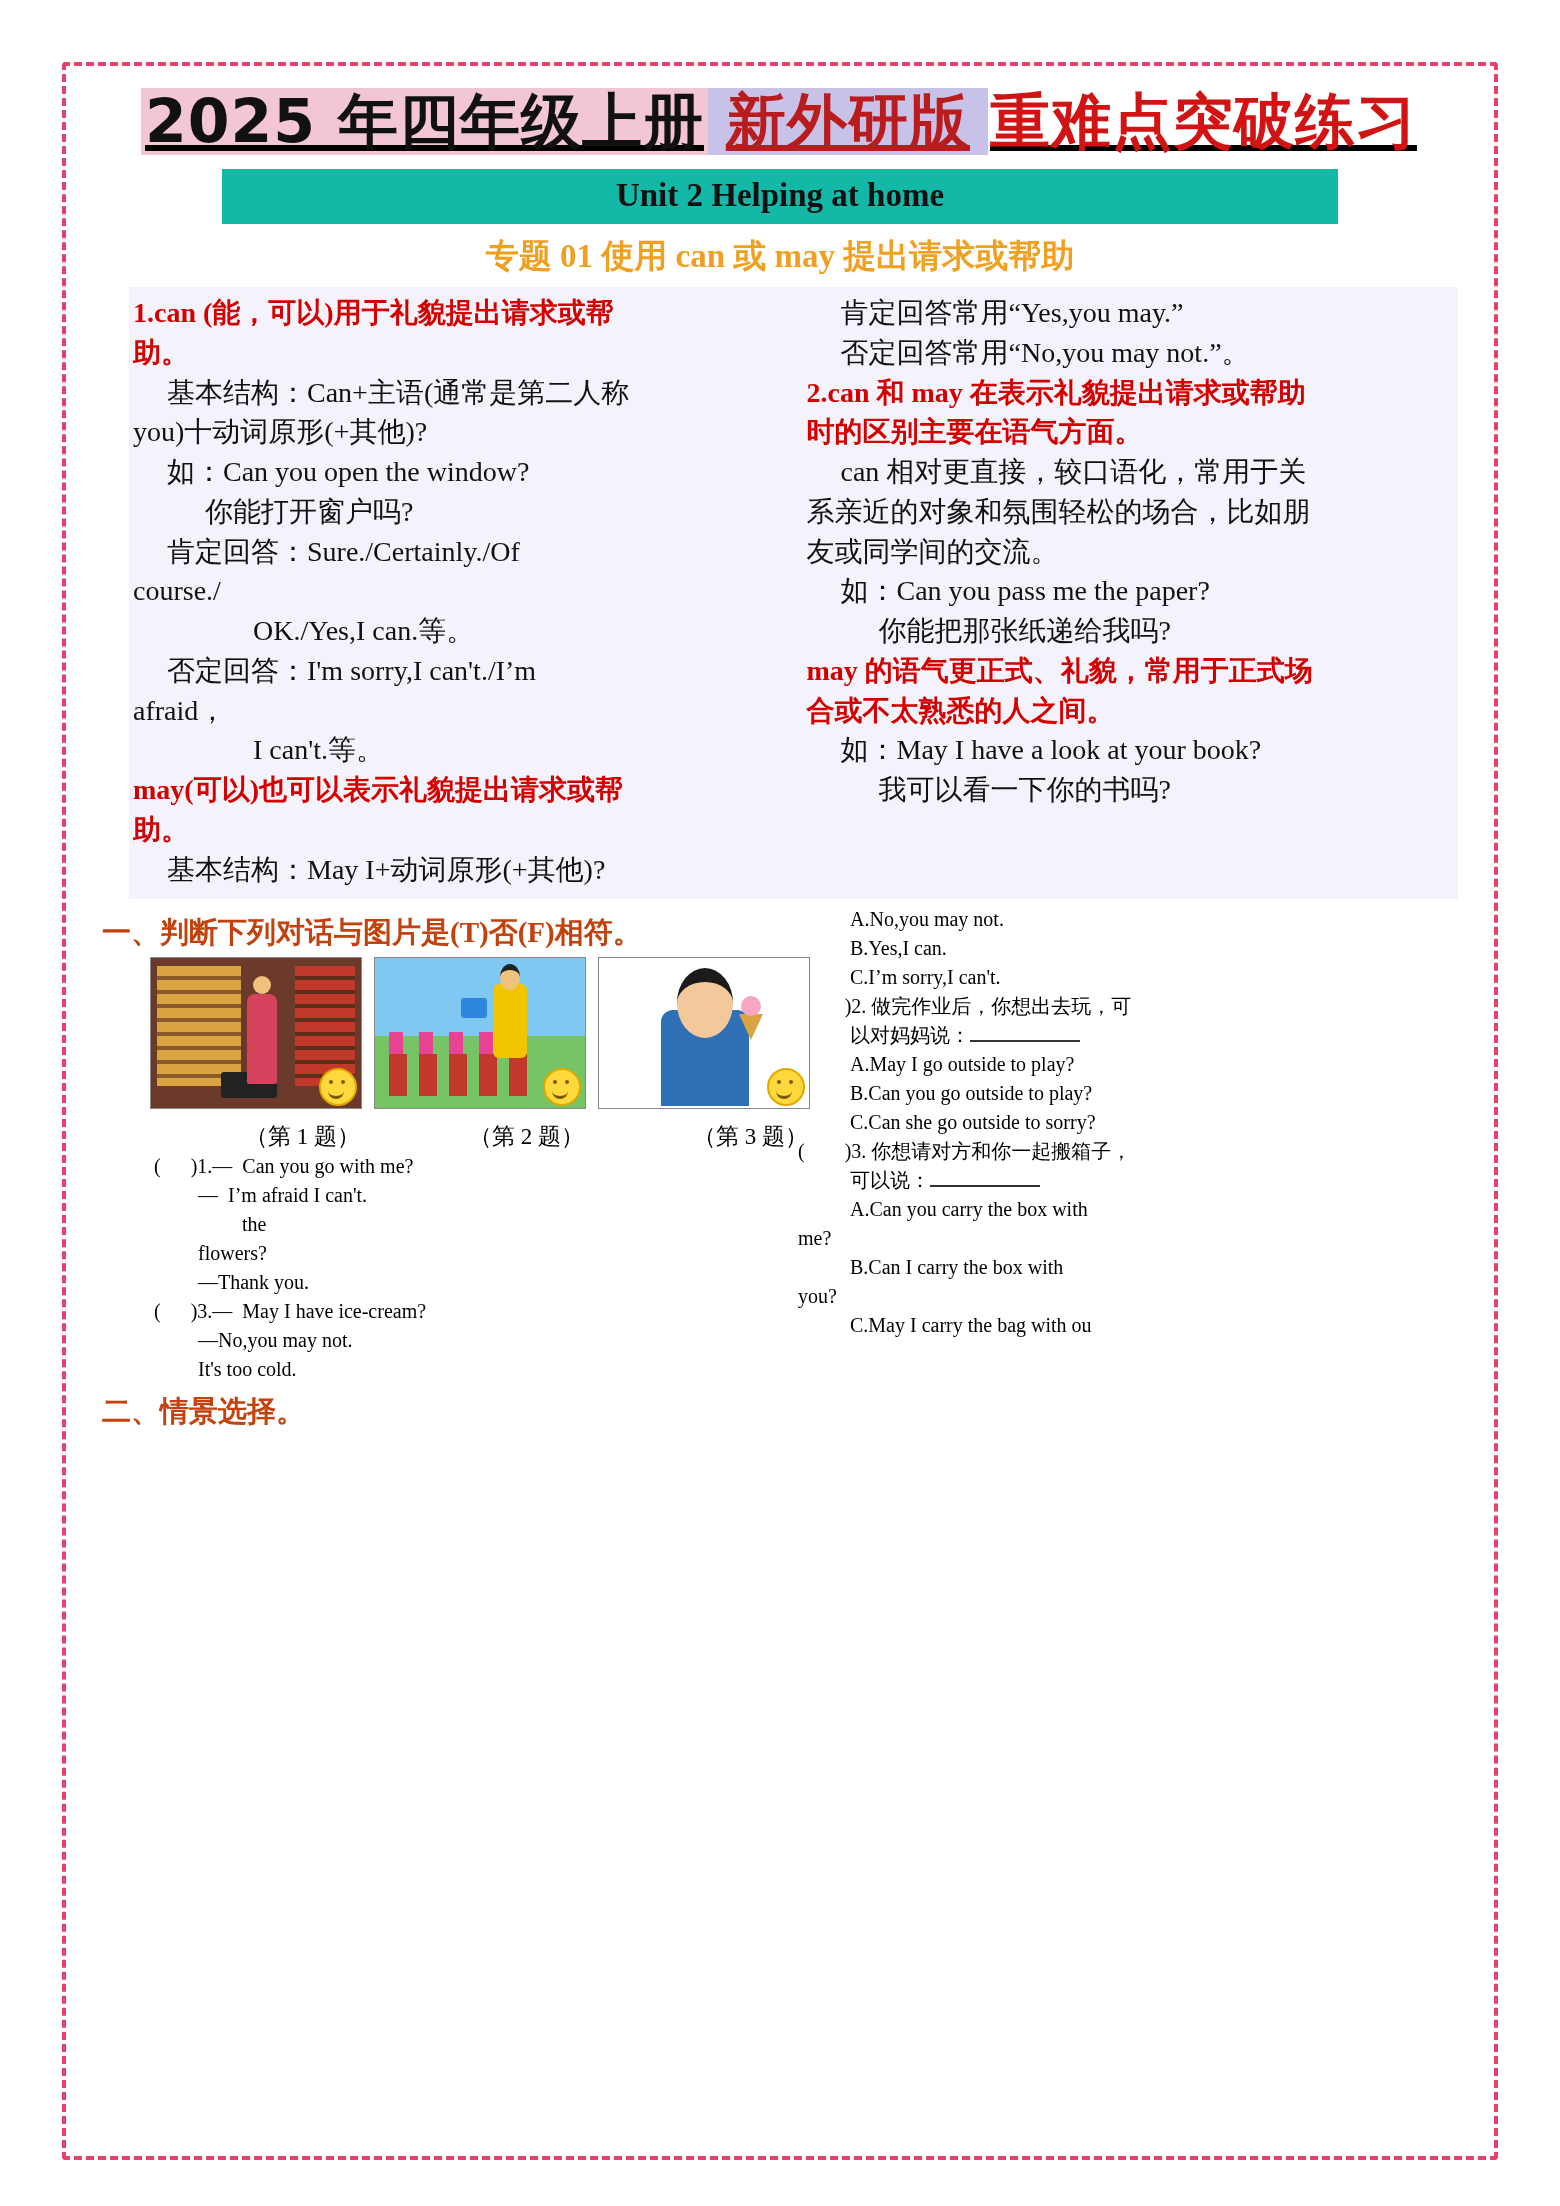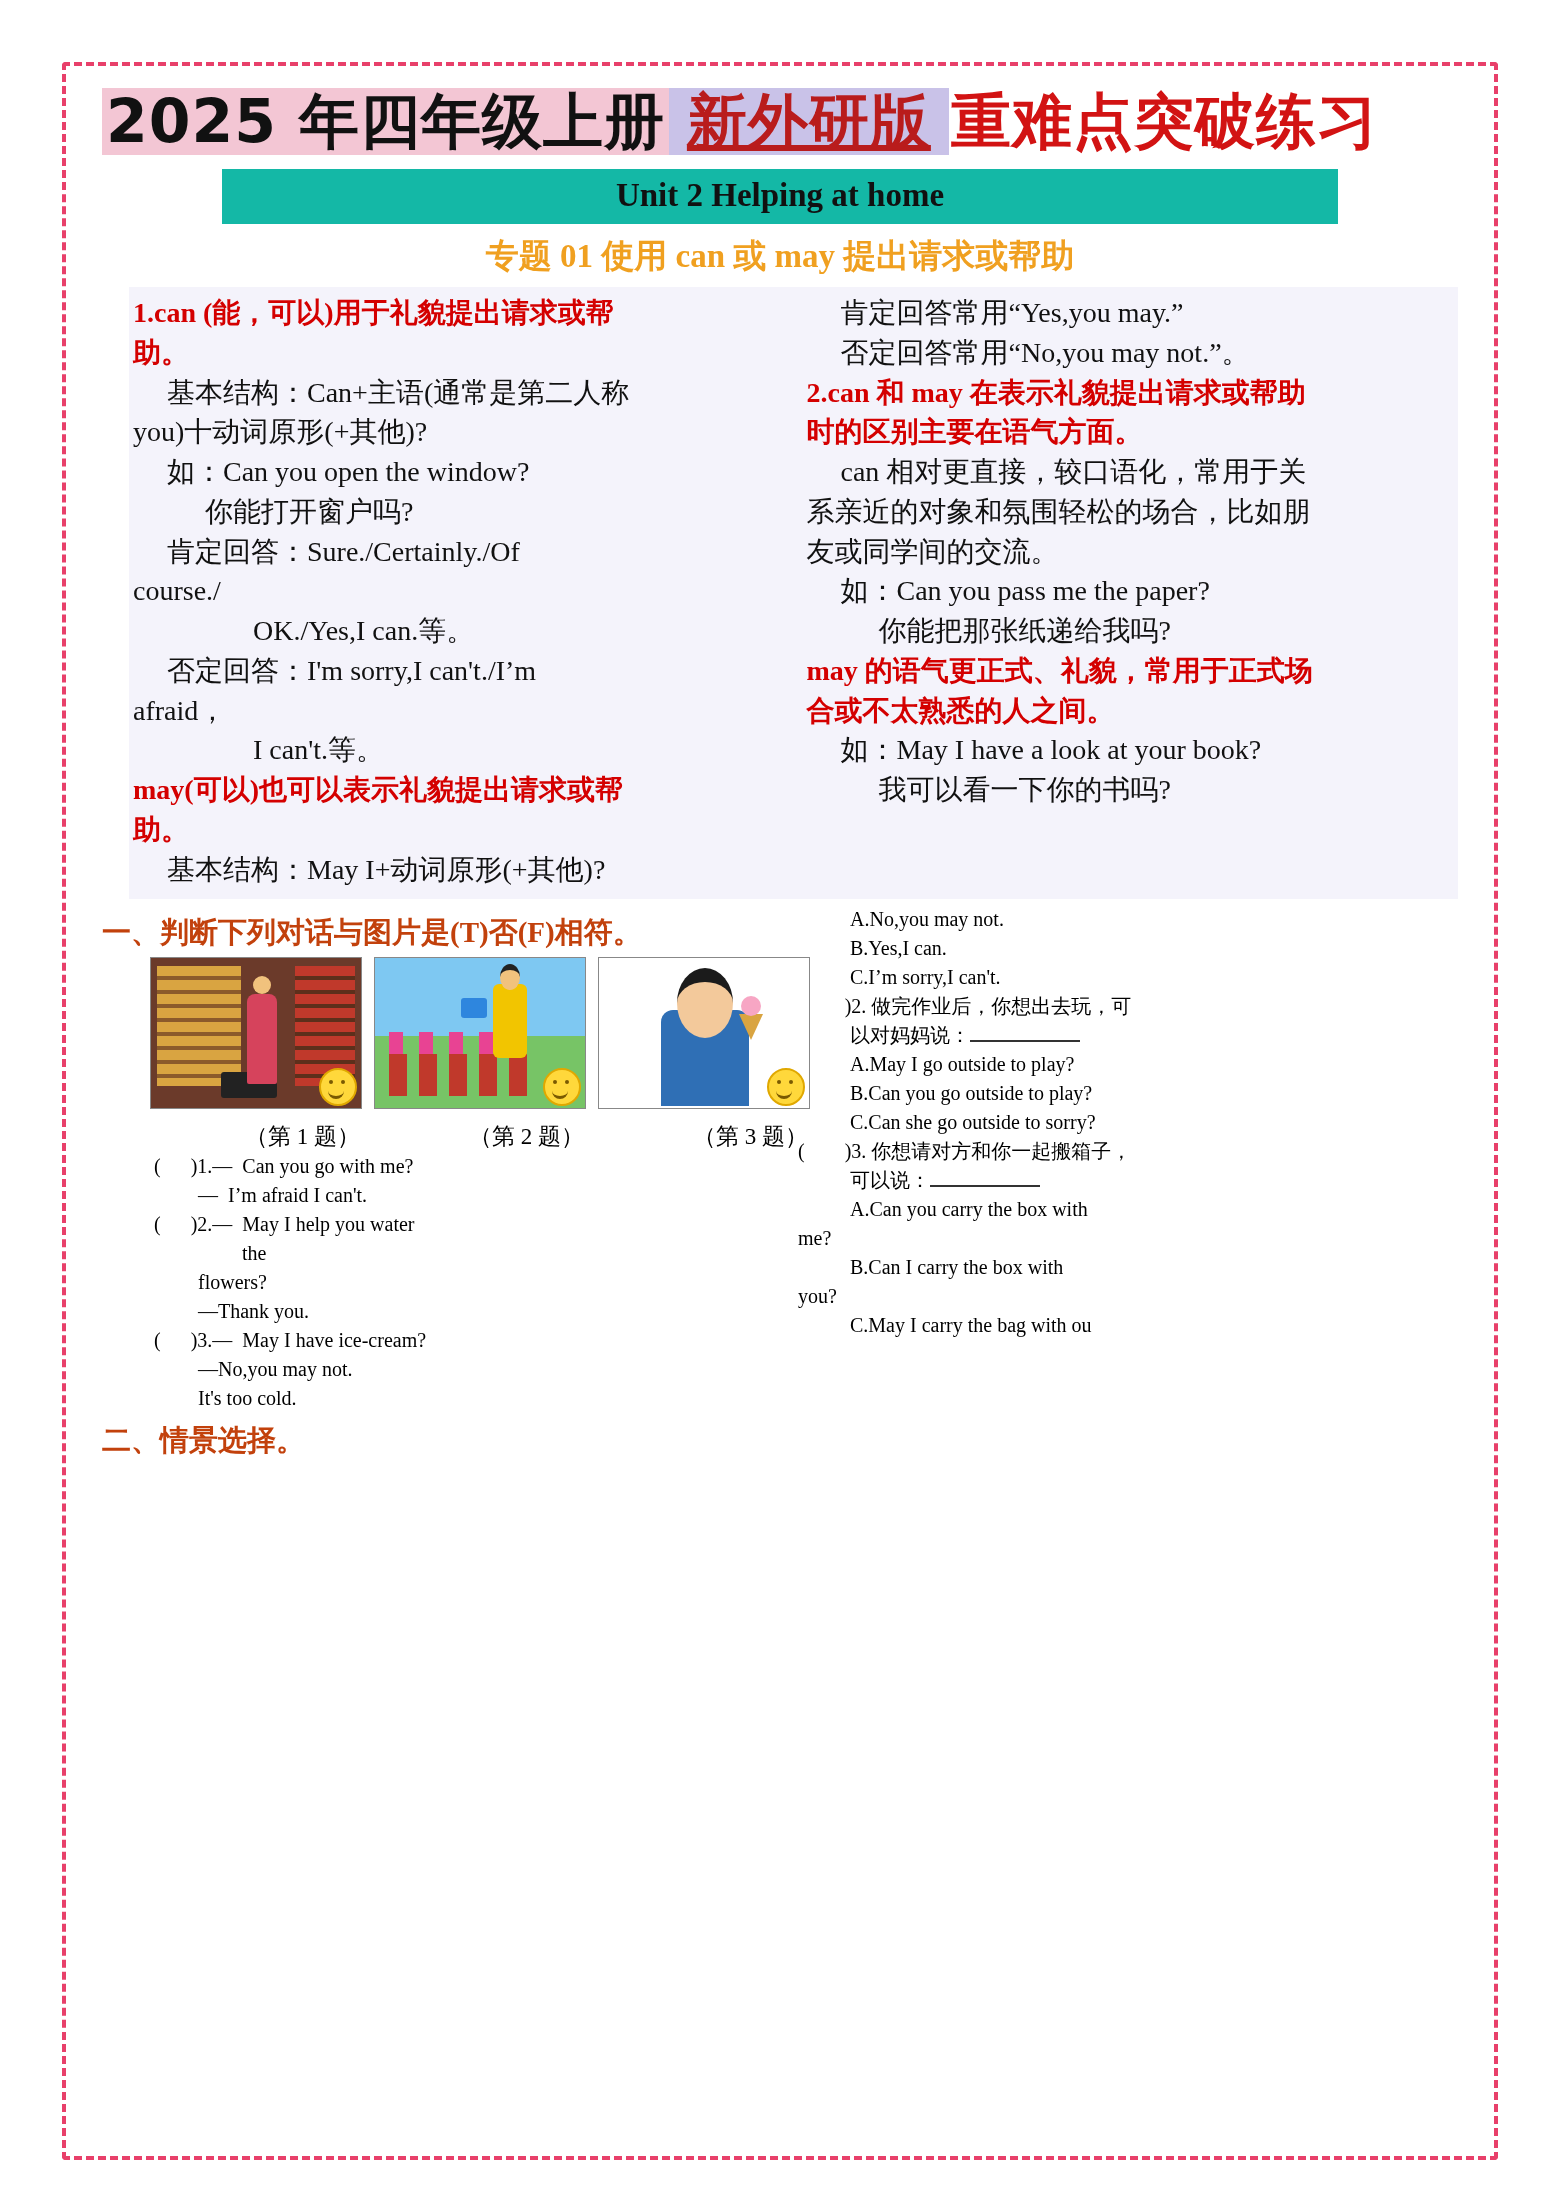--- a/index.html
+++ b/index.html
@@ -32,22 +32,24 @@
   }
   .inner {
     position: relative;
     padding: 20px 40px 0 40px;
   }
 
   
   .title-row {
     display: flex;
     align-items: center;
+    justify-content: center;
     margin-top: 12px;
     white-space: nowrap;
+    text-decoration: underline;
   }
   .title-seg {
     font-family: "DejaVu Sans", sans-serif;
     font-weight: bold;
     font-size: 60px;
     line-height: 1.05;
     letter-spacing: 1px;
   }
   .title-a {
     color: #111111;
@@ -298,21 +300,20 @@
               <div class="cone"></div>
               <div class="scoop"></div>
               <div class="smiley"></div>
             </div>
             <div class="pic-cap">（第 3 题）</div>
           </div>
         </div>
 
         <p class="q qind">(      )1.—  Can you go with me?</p>
         <p class="q qind2">—  I’m afraid I can't.</p>
-        <p class="q qind">(      )2.—  May I help you water</p>
         <p class="q qind3">the</p>
         <p class="q qind2">flowers?</p>
         <p class="q qind2">—Thank you.</p>
         <p class="q qind">(      )3.—  May I have ice-cream?</p>
         <p class="q qind2">—No,you may not.</p>
         <p class="q qind2">It's too cold.</p>
 
         <div class="sec-head">二、情景选择。</div>
       </div>
 

